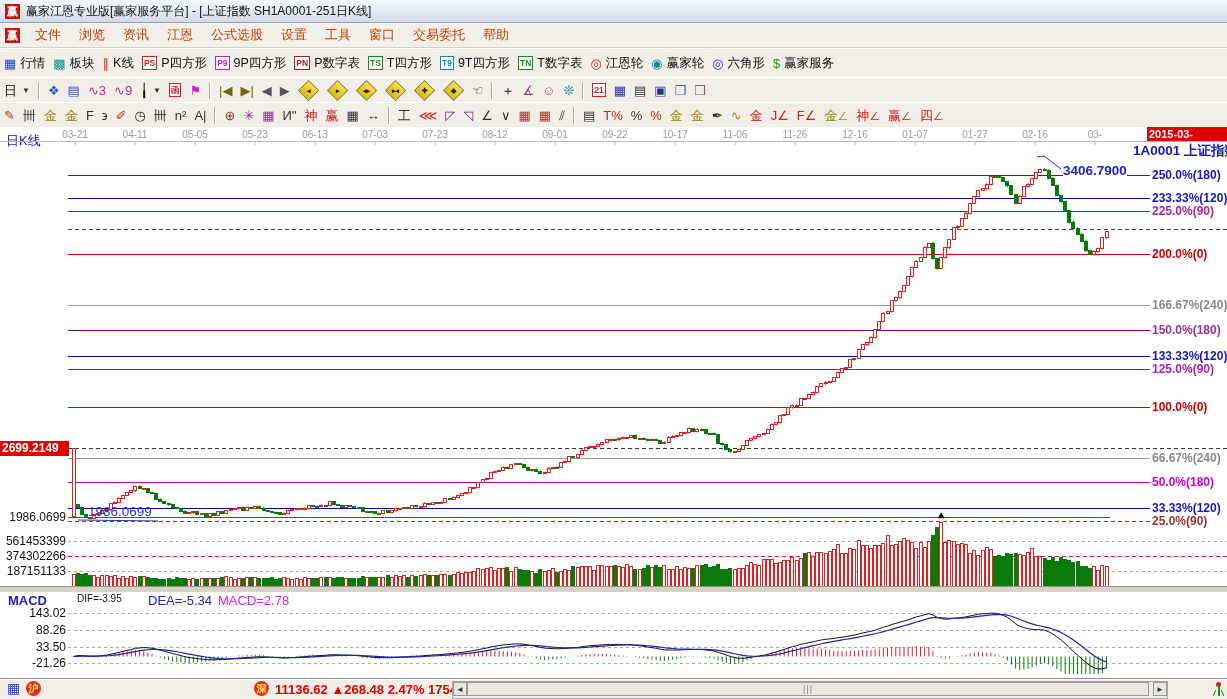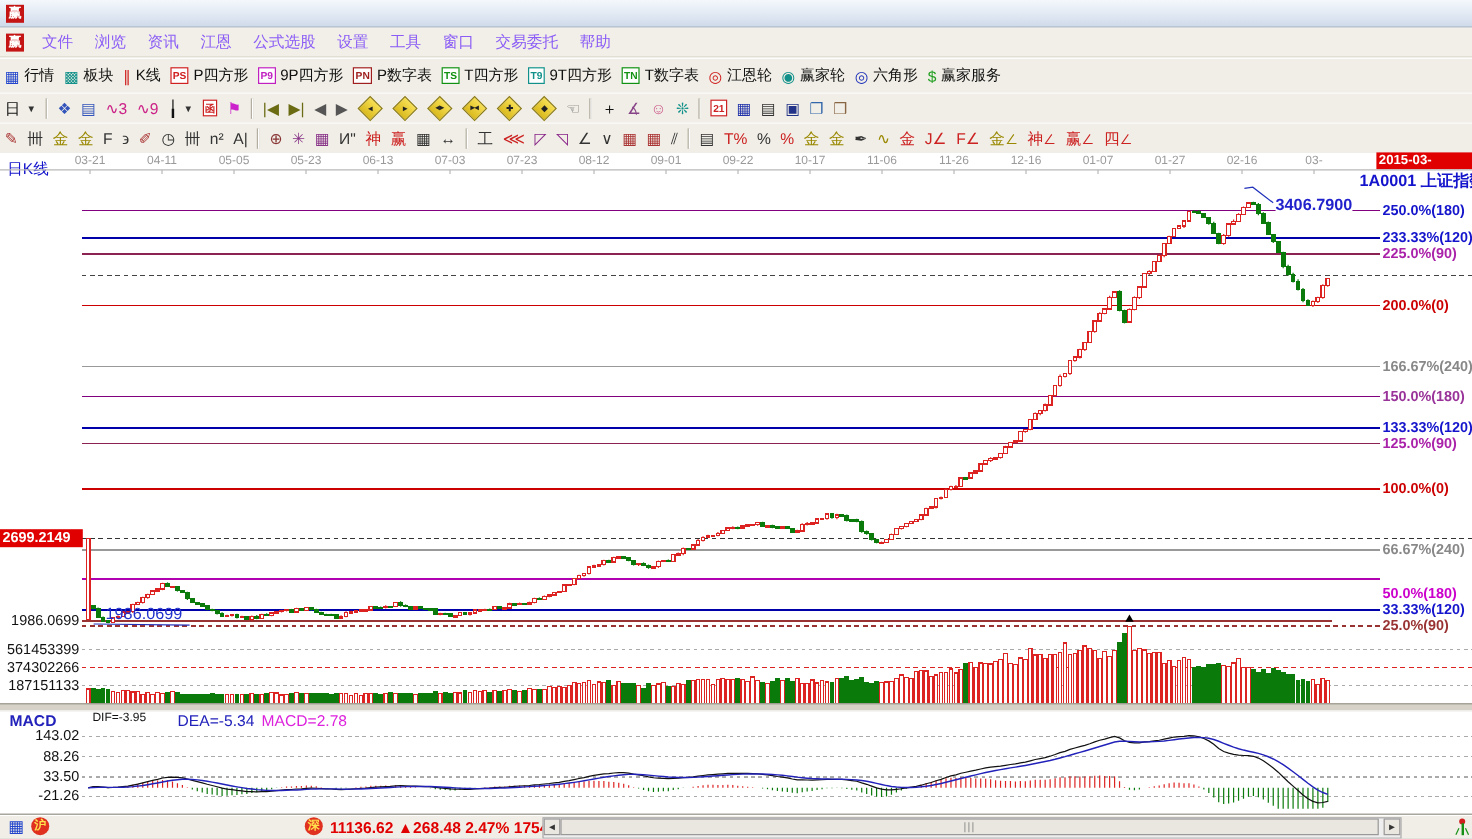--- a/index.html
+++ b/index.html
@@ -8,21 +8,21 @@
   .abs{position:absolute;}
   
   .titlebar{left:0;top:0;width:1227px;height:22px;
     background:linear-gradient(#f4f8fc,#dfe7f2 60%,#cfdaea);
     border-bottom:1px solid #98a6b8;display:flex;align-items:center;}
   .applogo{width:15px;height:15px;background:#c41414;color:#fff;font-weight:bold;
     font-size:11px;line-height:15px;text-align:center;margin:0 6px 0 5px;}
   .titletext{font-size:12px;color:#111;}
   .menubar{left:0;top:23px;width:1227px;height:24px;background:#f1efe8;
     border-bottom:1px solid #d6d2c6;display:flex;align-items:center;}
-  .menuitem{font-size:13px;color:#8b5cf6;padding:16px 9px;}
+  .menuitem{font-size:13px;color:#c2410c;padding:16px 9px;}
   .toolbar{left:0;width:1227px;background:#f0eee6;border-top:1px solid #fff;
     border-bottom:1px solid #c9c5b9;display:flex;align-items:center;overflow:hidden;}
   #toolbar-main{top:48px;height:28px;}
   #toolbar-nav{top:77px;height:24px;}
   #toolbar-draw{top:102px;height:24px;}
   .tb-sep{width:1px;height:17px;background:#b2ada0;border-right:1px solid #fff;margin:0 4px;flex:0 0 auto;}
   .tb-btn{display:inline-flex;align-items:center;gap:4px;padding:1px 4px;flex:0 0 auto;}
   .tb-label{font-size:12.5px;color:#111;white-space:nowrap;}
   .ico{font-size:13px;line-height:15px;white-space:nowrap;}
   .ico.boxed{font-size:8.5px;font-weight:bold;border:1px solid currentColor;line-height:10px;
@@ -73,20 +73,21 @@
   .conn-leg1{position:absolute;left:2px;top:8px;width:1px;height:6px;background:#159015;transform:rotate(25deg);}
   .conn-leg2{position:absolute;left:10px;top:8px;width:1px;height:6px;background:#159015;transform:rotate(-25deg);}
 </style>
 </head>
 <body>
 
 <div id="app">
 
   <div class="abs titlebar">
     <span class="applogo">赢</span>
+    <span class="titletext">赢家江恩专业版[赢家服务平台] - [上证指数  SH1A0001-251日K线]</span>
   </div>
 
   <div class="abs menubar">
     <span class="applogo">赢</span>
     <span id="menu-items" style="display:flex;">
         <span class="menuitem">文件</span>
         <span class="menuitem">浏览</span>
         <span class="menuitem">资讯</span>
         <span class="menuitem">江恩</span>
         <span class="menuitem">公式选股</span>
@@ -1466,21 +1467,21 @@
         <div class="abs gann-label" style="top: 48px; color: rgb(20, 20, 204);">250.0%(180)</div>
         <div class="abs gann-label" style="top: 71px; color: rgb(20, 20, 204);">233.33%(120)</div>
         <div class="abs gann-label" style="top: 84px; color: rgb(170, 34, 170);">225.0%(90)</div>
         <div class="abs gann-label" style="top: 127px; color: rgb(204, 0, 0);">200.0%(0)</div>
         <div class="abs gann-label" style="top: 178px; color: rgb(136, 136, 136);">166.67%(240)</div>
         <div class="abs gann-label" style="top: 203px; color: rgb(153, 51, 153); text-align: right;">150.0%(180)</div>
         <div class="abs gann-label" style="top: 229px; color: rgb(20, 20, 204);">133.33%(120)</div>
         <div class="abs gann-label" style="top: 242px; color: rgb(170, 34, 170);">125.0%(90)</div>
         <div class="abs gann-label" style="top: 280px; color: rgb(204, 0, 0);">100.0%(0)</div>
         <div class="abs gann-label" style="top: 331px; color: rgb(136, 136, 136);">66.67%(240)</div>
-        <div class="abs gann-label" style="top: 367px; color: rgb(204, 0, 204);">50.0%(180)</div>
+        <div class="abs gann-label" style="top: 355px; color: rgb(204, 0, 204);">50.0%(180)</div>
         <div class="abs gann-label" style="top: 381px; color: rgb(20, 20, 204);">33.33%(120)</div>
         <div class="abs gann-label" style="top: 394px; color: rgb(153, 51, 51);">25.0%(90)</div>
       </div>
 
     <div class="abs marker-box">2699.2149</div>
     <div class="abs left-label" style="top:390px;">1986.0699</div>
     <div id="scale-labels">
         <div class="abs left-label" style="top: 414px;">561453399</div>
         <div class="abs left-label" style="top: 429px;">374302266</div>
         <div class="abs left-label" style="top: 444px;">187151133</div>

